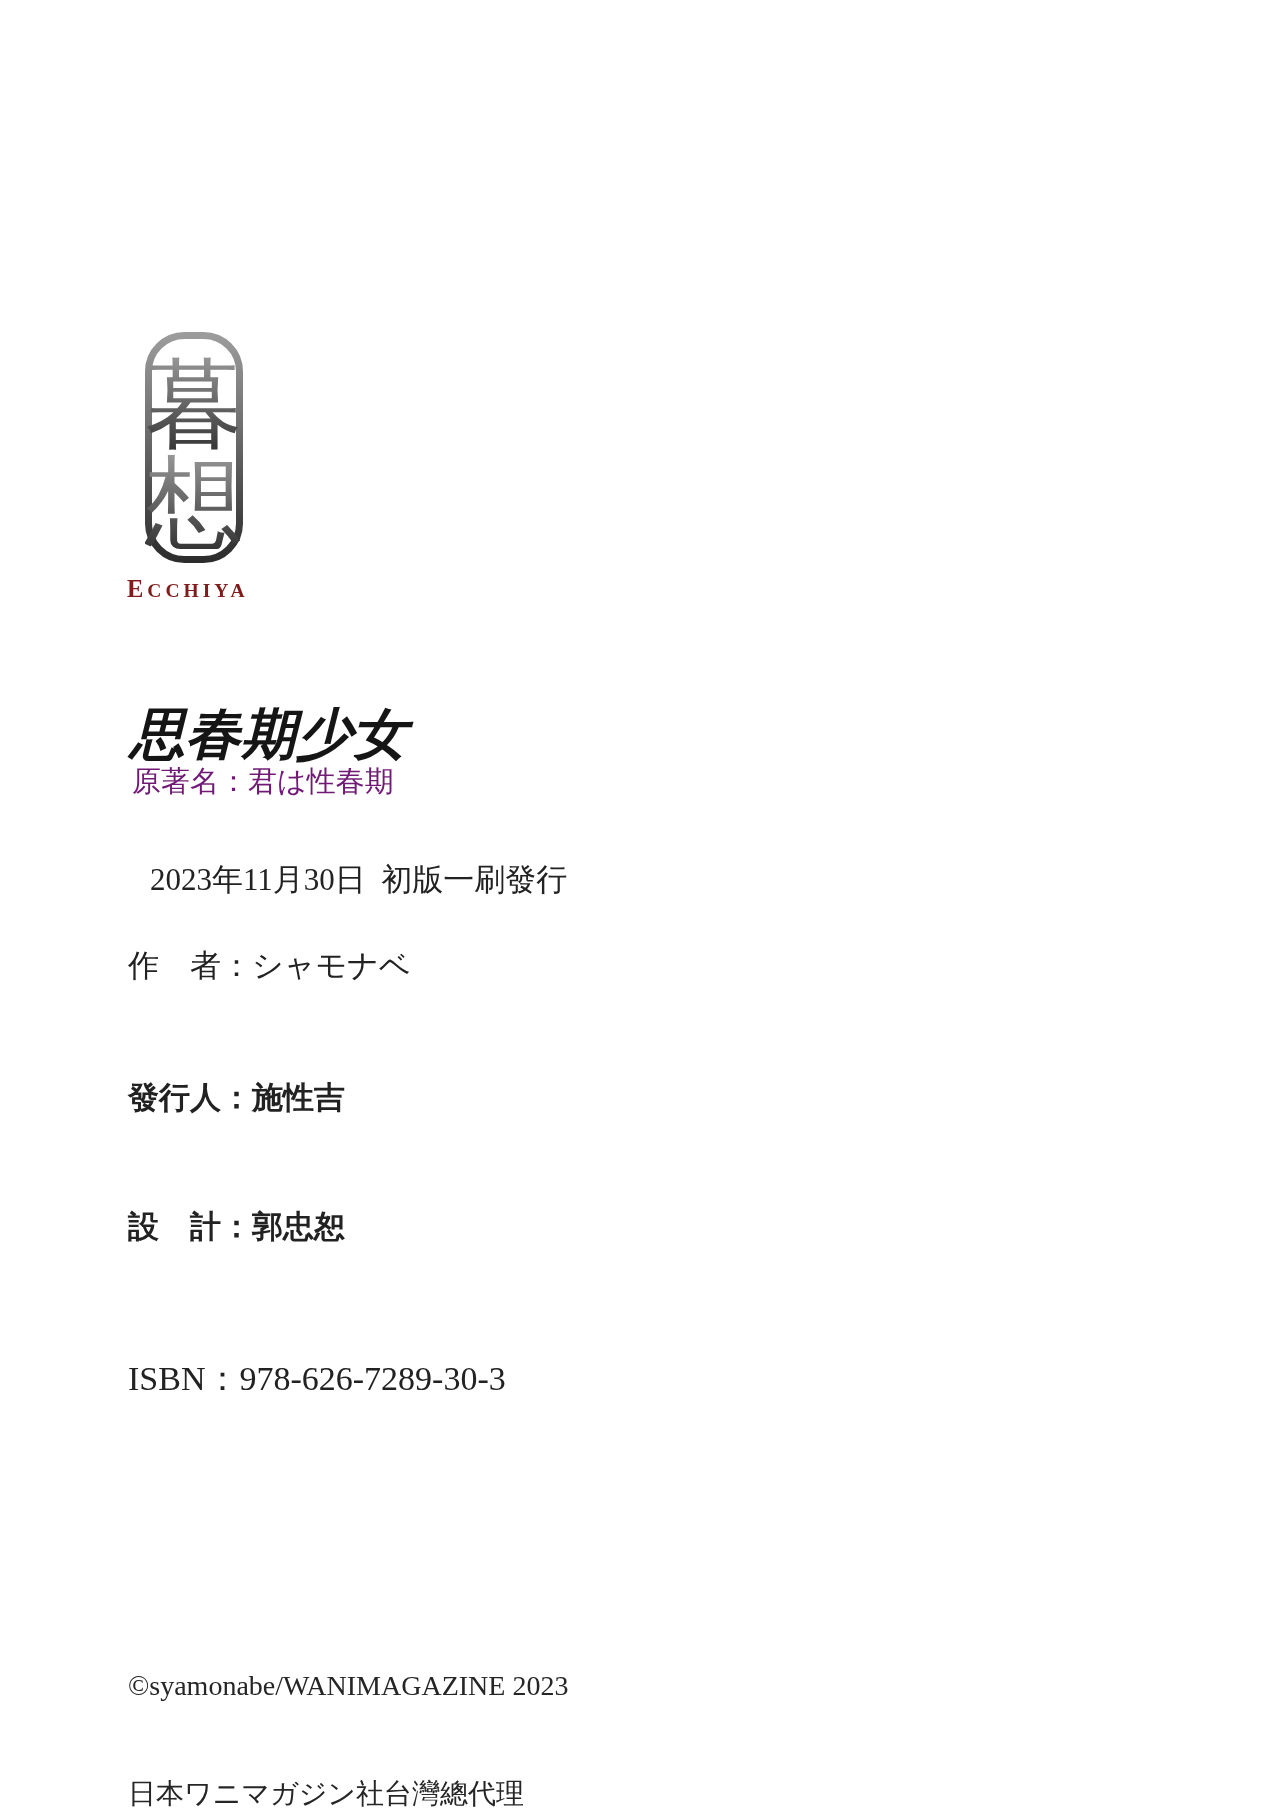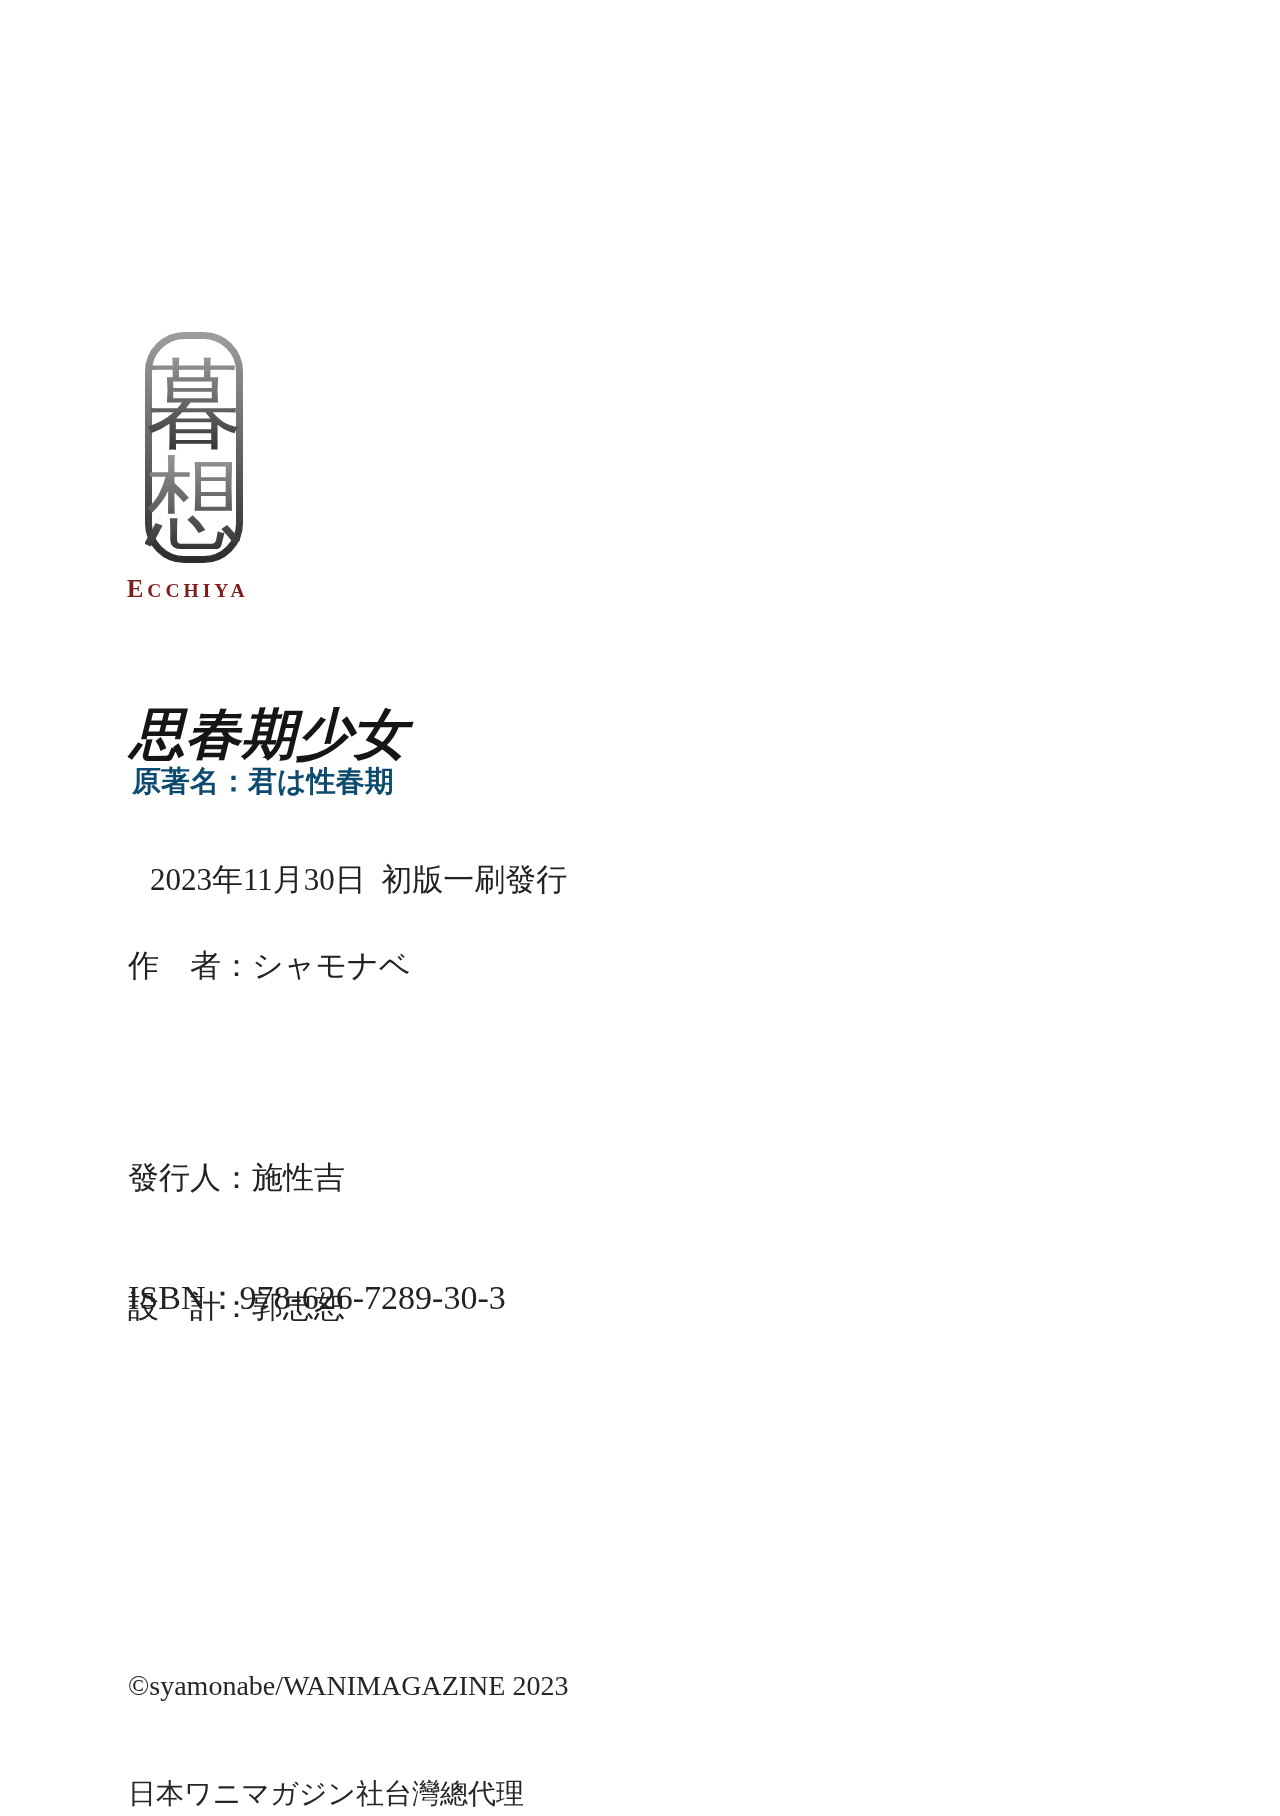--- a/index.html
+++ b/index.html
@@ -51,56 +51,56 @@
     font-size: 55px;
     font-weight: 700;
     letter-spacing: 0.5px;
     color: #151515;
     font-style: italic;
   }
   .subtitle {
     left: 132px;
     top: 767px;
     font-size: 29px;
-    color: #0c4a6e;
-    font-weight: bold;
+    color: #701a75;
   }
 
   .edition {
     left: 128px;
     top: 864px;
     font-size: 31px;
     margin-left: 22px;
   }
   .author {
     left: 128px;
     top: 950px;
     font-size: 31px;
   }
 
   .staff-block {
     position: absolute;
     left: 128px;
-    top: 1070px;
+    top: 990px;
     font-size: 31px;
     line-height: 43px;
     white-space: pre;
+    font-weight: bold;
   }
   .pub-block {
     position: absolute;
     left: 128px;
     top: 1194px;
     font-size: 31px;
     line-height: 43px;
     white-space: pre;
   }
 
   .isbn {
     left: 128px;
-    top: 1281px;
+    top: 1362px;
     font-size: 34px;
   }
   .rights {
     left: 126px;
     top: 1452px;
     font-size: 38px;
     color: #1d1d1d;
   }
 
   .license-block {

